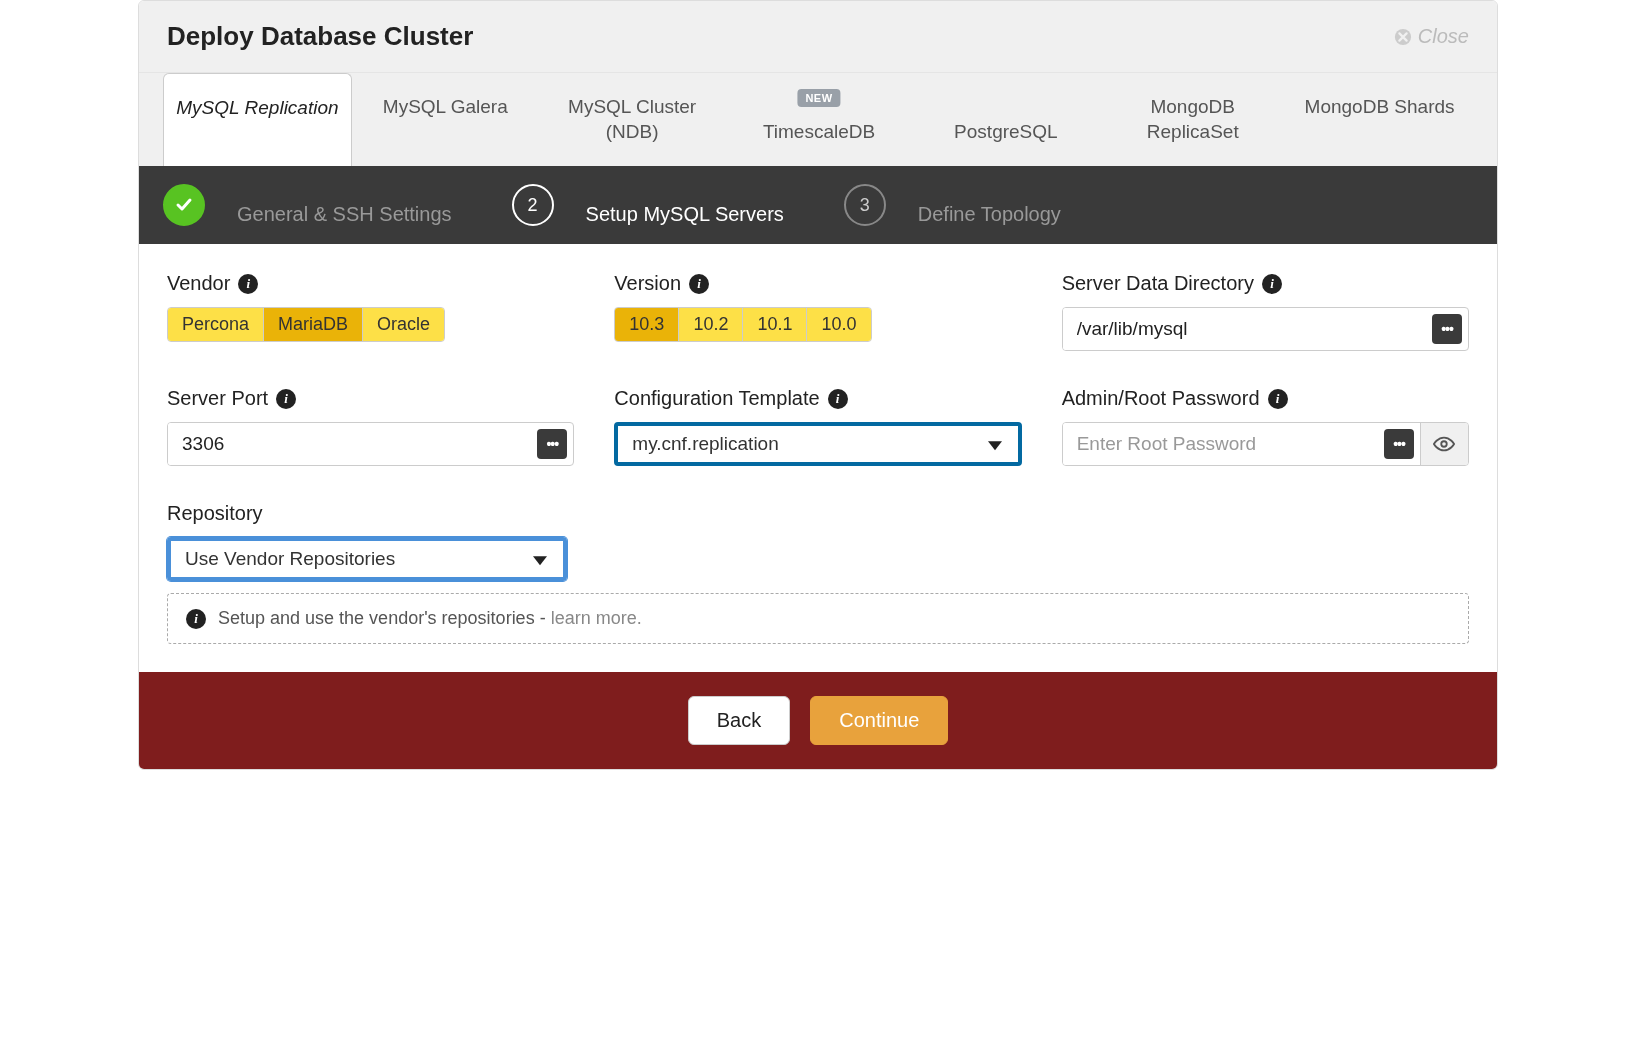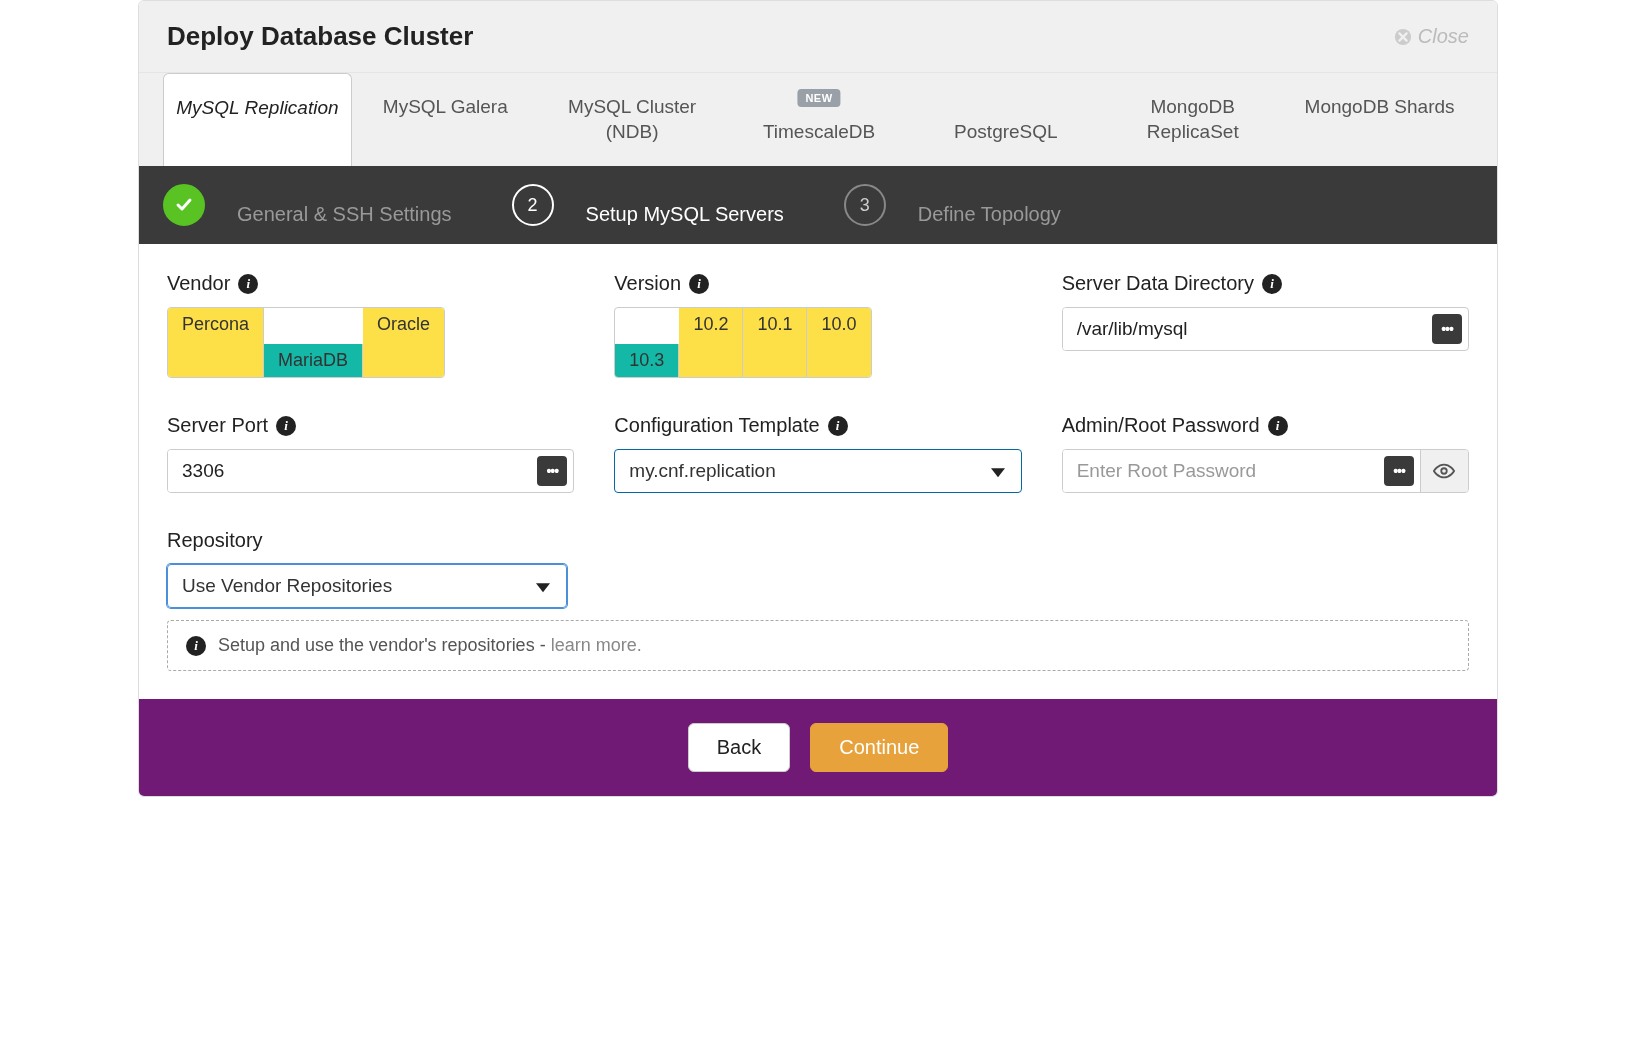--- a/index.html
+++ b/index.html
@@ -159,21 +159,21 @@
       width: fit-content;
     }
     .btn-group .seg {
       padding: 6px 14px;
       font-size: 18px;
       background: #fde047;
       border-right: 1px solid #ccc;
       cursor: pointer;
     }
     .btn-group .seg:last-child { border-right: none; }
-    .btn-group .seg.selected { background: #14b8a6; margin-top: 36px; }
+    .btn-group .seg.selected { background: #eab308; }
 
     .input-wrap {
       display: flex;
       align-items: stretch;
       border: 1px solid #ccc;
       border-radius: 4px;
       overflow: hidden;
       height: 44px;
     }
     .input-wrap input {
@@ -202,21 +202,21 @@
       background: #f0f0f0;
       color: #555;
       width: 48px;
       margin: 0;
       border-radius: 0;
       border-left: 1px solid #ccc;
     }
 
     .select-wrap {
       position: relative;
-      border: 1px solid #0369a1;
+      border: 4px solid #0369a1;
       border-radius: 4px;
       height: 44px;
       display: flex;
       align-items: center;
       padding: 0 44px 0 14px;
       font-size: 19px;
       cursor: pointer;
     }
     .select-wrap.focused { border-color: #4a90d9; box-shadow: 0 0 0 1px #4a90d9; }
     .select-wrap::after {
@@ -241,21 +241,21 @@
       color: #555;
       margin-top: 8px;
     }
     .help-box a { color: #888; text-decoration: none; }
 
     .modal-footer {
       display: flex;
       justify-content: center;
       gap: 20px;
       padding: 24px;
-      background: #701a75;
+      background: #7f1d1d;
     }
     .btn {
       padding: 12px 28px;
       font-size: 20px;
       border-radius: 6px;
       cursor: pointer;
       border: 1px solid transparent;
     }
     .btn-default {
       background: #fff;

